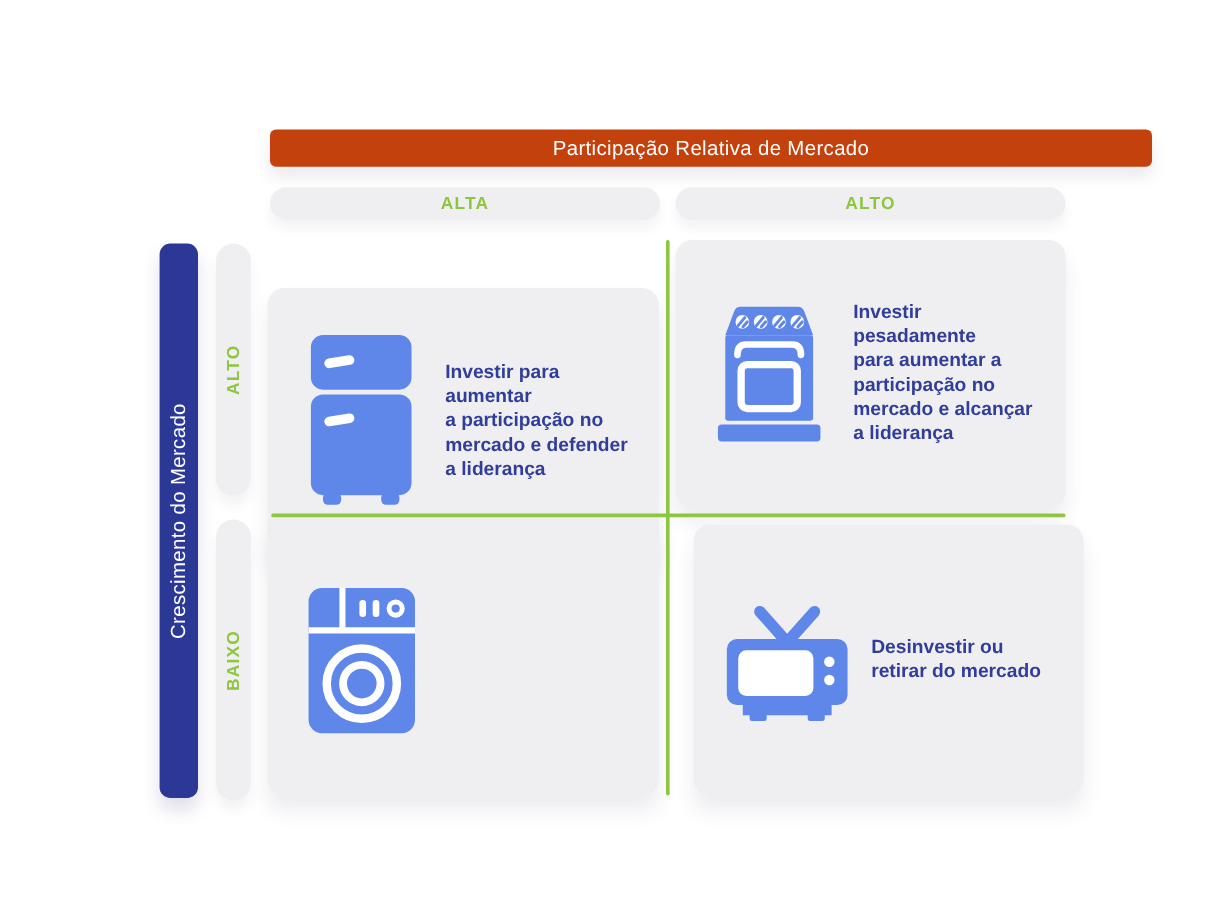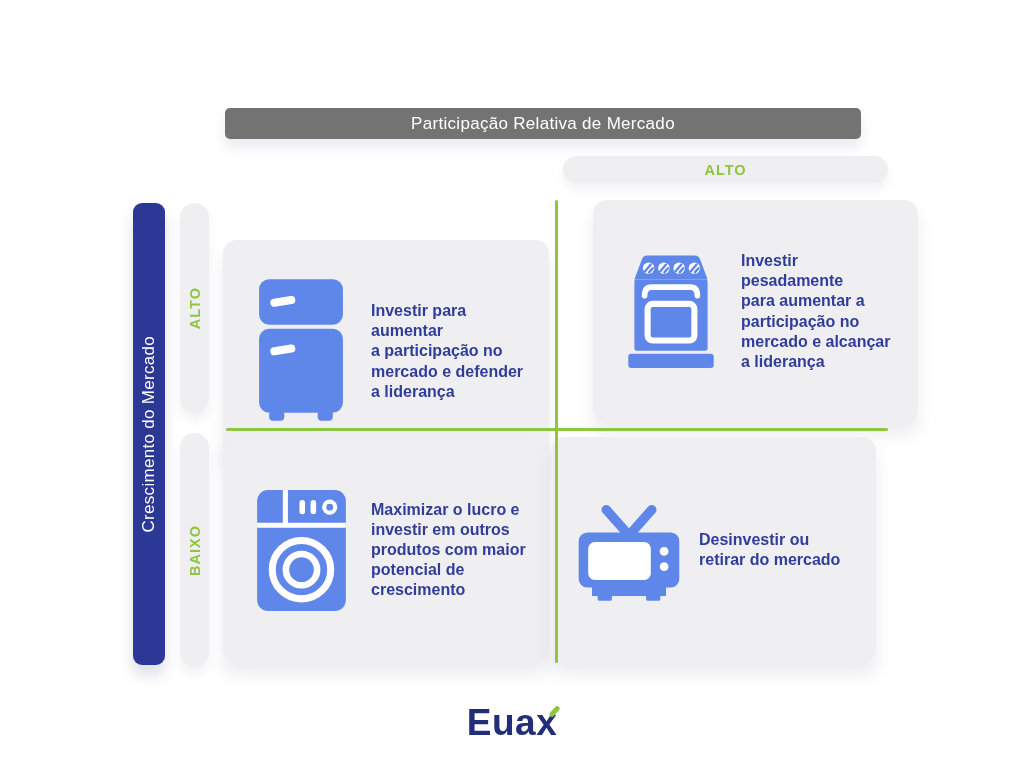--- a/index.html
+++ b/index.html
@@ -6,22 +6,22 @@
   html, body { background: #ffffff; }
   body {
     font-family: "Liberation Sans", sans-serif;
     width: 1024px; height: 769px;
     position: relative; overflow: hidden;
   }
   .stage { position: absolute; inset: 0; width: 1024px; height: 769px; }
 
   
   .header-bar {
-    position: absolute; left: 225px; top: 108px; width: 636px; height: 31px;
-    background: #737373; border-radius: 5px;
+    position: absolute; left: 225px; top: 108px; width: 735px; height: 31px;
+    background: #c2410c; border-radius: 5px;
     display: flex; align-items: center; justify-content: center;
     box-shadow: 0 8px 12px rgba(80,80,130,0.12);
   }
   .header-bar .title {
     color: #ffffff; font-size: 17px; font-weight: 500; letter-spacing: 0.3px;
   }
 
   
   .col-pill {
     position: absolute; top: 156px; height: 27px; border-radius: 14px;
@@ -59,23 +59,23 @@
   .row-pill.baixo { top: 433px; height: 234px; }
 
   
   .card {
     position: absolute; background: #efeff2; border-radius: 14px;
     display: flex; align-items: center;
     padding: 0 14px 0 22px;
     box-shadow: 0 12px 16px rgba(90,90,130,0.11);
   }
   .card.q-tl { left: 223px; top: 200px; width: 326px; height: 223px; margin-top: 40px; }
-  .card.q-tr { left: 593px; top: 200px; width: 325px; height: 223px; }
+  .card.q-tr { left: 563px; top: 200px; width: 325px; height: 223px; }
   .card.q-bl { left: 223px; top: 437px; width: 326px; height: 226px; }
-  .card.q-br { left: 551px; top: 437px; width: 325px; height: 226px; }
+  .card.q-br { left: 578px; top: 437px; width: 325px; height: 226px; }
   .icon-box {
     width: 112px; flex-shrink: 0;
     display: flex; align-items: center; justify-content: center;
   }
   .card .q-text {
     color: #303d99; font-size: 16px; font-weight: bold; line-height: 1.26;
     white-space: pre-line; margin-left: 14px;
   }
 
   
@@ -101,20 +101,23 @@
 </style>
 </head>
 <body>
 
 <div class="stage">
 
   <div class="header-bar">
     <span class="title">Participação Relativa de Mercado</span>
   </div>
 
+  <div class="col-pill alta">
+    <span class="pill-label">ALTA</span>
+  </div>
   <div class="col-pill baixa">
     <span class="pill-label">ALTO</span>
   </div>
 
   <div class="y-axis-bar">
     <span class="title vtext">Crescimento do Mercado</span>
   </div>
   <div class="row-pill alto">
     <span class="pill-label vtext">ALTO</span>
   </div>
@@ -179,25 +182,20 @@
         <line x1="2" y1="37" x2="90" y2="37" stroke="#ffffff" stroke-width="5"></line>
         <line x1="30" y1="2" x2="30" y2="37" stroke="#ffffff" stroke-width="5"></line>
         <rect x="44" y="12" width="5.5" height="14" rx="2.7" fill="#ffffff"></rect>
         <rect x="55" y="12" width="5.5" height="14" rx="2.7" fill="#ffffff"></rect>
         <circle cx="74" cy="19" r="7.5" fill="#ffffff"></circle>
         <circle cx="74" cy="19" r="3.4" fill="#5f86e9"></circle>
         <circle cx="46" cy="81" r="29" stroke="#ffffff" stroke-width="7" fill="none"></circle>
         <circle cx="46" cy="81" r="15.5" stroke="#ffffff" stroke-width="6.5" fill="none"></circle>
       </svg>
     </div>
-    <span class="q-text">Maximizar o lucro e
-investir em outros
-produtos com maior
-potencial de
-crescimento</span>
   </div>
 
   <div class="card q-br">
     <div class="icon-box">
       <svg width="118" height="113" viewBox="0 0 118 112" aria-hidden="true">
         <g stroke="#5f86e9" stroke-width="10" stroke-linecap="round">
           <line x1="59" y1="40" x2="35" y2="13"></line>
           <line x1="59" y1="40" x2="83" y2="13"></line>
         </g>
         <rect x="6" y="37" width="106" height="58" rx="9" fill="#5f86e9"></rect>
@@ -209,17 +207,14 @@
         <rect x="77" y="100" width="15" height="9" rx="2" fill="#5f86e9"></rect>
       </svg>
     </div>
     <span class="q-text">Desinvestir ou
 retirar do mercado</span>
   </div>
 
   <div class="divider v"></div>
   <div class="divider h"></div>
 
-  <div class="logo">
-    <span class="logo-word"><span>Eua</span><span class="x-wrap"><span>x</span><i class="x-accent"></i></span></span>
-  </div>
 
 </div>
 
 </body></html>

